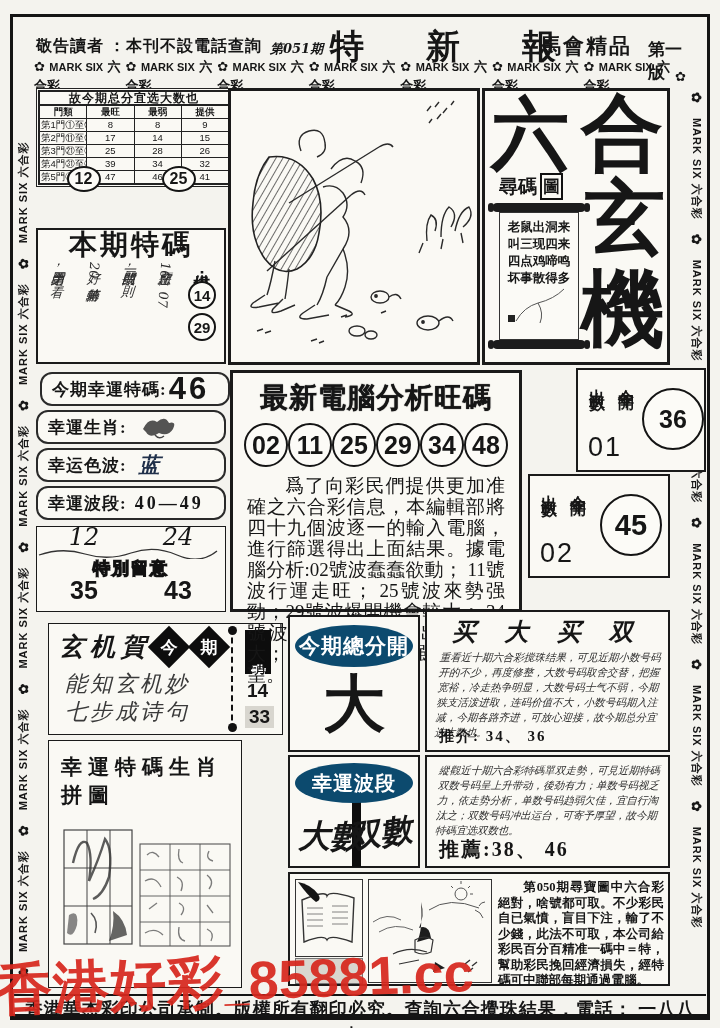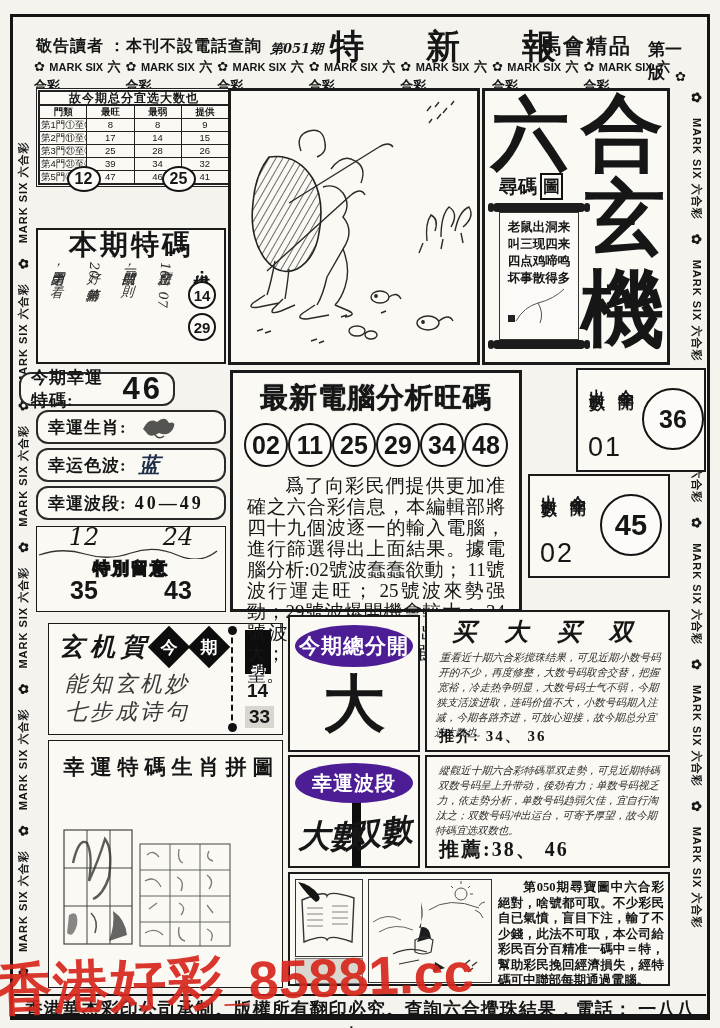--- a/index.html
+++ b/index.html
@@ -8,21 +8,21 @@
   .abs{position:absolute;}
   .frame{position:absolute;left:10px;top:14px;right:10px;bottom:8px;border:3px solid #141414;border-bottom-width:6px;}
   .serif{font-family:"Liberation Serif",serif;}
   .hand{font-family:"DejaVu Serif",serif;font-style:italic;}
   .box{position:absolute;border:2px solid #1a1a1a;background:#faf9f4;box-sizing:border-box;}
   .rbox{position:absolute;border:2px solid #2a2a2a;border-radius:12px;background:#faf9f4;box-sizing:border-box;
         display:flex;align-items:center;padding:0 10px;}
   .v{writing-mode:vertical-rl;}
   .ball{display:inline-flex;align-items:center;justify-content:center;border:2px solid #141414;border-radius:50%;
         font-weight:bold;background:#fcfbf7;box-sizing:border-box;}
-  .ellipse{background:#4c1d95;color:#fff;border-radius:50%;display:flex;align-items:center;justify-content:center;
+  .ellipse{background:#0c4a6e;color:#fff;border-radius:50%;display:flex;align-items:center;justify-content:center;
         font-weight:bold;}
   table.hot{border-collapse:collapse;width:100%;table-layout:fixed;}
   table.hot td,table.hot th{border:1px solid #222;font-size:9.5px;padding:0 1px;text-align:center;line-height:12px;
         font-family:"Liberation Sans",sans-serif;white-space:nowrap;overflow:hidden;}
   table.hot .ttl{font-size:12px;font-weight:bold;letter-spacing:1px;border-bottom:2px solid #222;}
   .outline-txt{color:#fff;-webkit-text-stroke:1.3px #111;text-stroke:1.3px #111;font-weight:900;}
   .dash-div{border-left:2px dashed #111;}
   .dot{position:absolute;width:9px;height:9px;background:#111;border-radius:50%;left:-5.5px;}
   .cursive{font-family:"DejaVu Serif",serif;font-style:italic;color:#2d2d2d;transform:skewX(-4deg);}
   .wm{position:absolute;font-weight:900;transform:rotate(-2.2deg);white-space:nowrap;z-index:9;opacity:.93;
@@ -169,21 +169,21 @@
         <span class="ball" style="width:28px;height:28px;font-size:15px;margin-top:2px;">14</span>
         <span class="ball" style="width:28px;height:28px;font-size:15px;margin-top:4px;">29</span>
       </div>
       <span class="v cursive" style="font-size:13px;height:92px;">庄留惡16、07</span>
       <span class="v cursive" style="font-size:13px;height:92px;">二門或第一門，則</span>
       <span class="v cursive" style="font-size:13px;height:92px;">好20若轉第</span>
       <span class="v cursive" style="font-size:13px;height:92px;">第三門之中，看</span>
     </div>
   </div>
 
-  <div class="rbox" style="left:19px;top:372px;width:156px;height:34px;">
+  <div class="rbox" style="left:40px;top:372px;width:190px;height:34px;">
     <span class="lucky-label">今期幸運特碼:</span>
     <span style="font-size:31px;font-weight:900;margin-left:2px;letter-spacing:3px;">46</span>
   </div>
   <div class="rbox" style="left:36px;top:410px;width:190px;height:34px;">
     <span class="lucky-label">幸運生肖:</span>
     <svg width="46" height="28" viewBox="0 0 46 28" style="margin-left:8px;">
       <path d="M8 16 Q14 4 22 9 Q30 2 34 10 Q42 8 38 16 Q33 24 24 20 Q15 26 11 19 Z" fill="#2a2a2a" opacity=".8"></path>
       <path d="M20 22 Q24 27 29 23" stroke="#444" stroke-width="1.4" fill="none"></path>
     </svg>
   </div>
@@ -231,21 +231,21 @@
       <span class="dot" style="top:-2px;"></span>
         <span class="dot" style="bottom:-2px;"></span>
     </div>
     <div style="position:absolute;left:196px;top:6px;width:26px;height:44px;background:#0d0d0d;color:#fff;display:flex;align-items:center;justify-content:center;">
       <span class="v" style="font-size:15px;font-weight:bold;">贴士</span>
     </div>
     <div style="position:absolute;left:198px;top:56px;font-size:19px;font-weight:600;">14</div>
     <div style="position:absolute;left:196px;top:82px;font-size:19px;font-weight:600;background:#d8d6cf;padding:0 4px;">33</div>
   </div>
 
-  <div class="box" style="left:48px;top:740px;width:235px;height:248px;border-width:1.5px;text-align:center;">
+  <div class="box" style="left:48px;top:740px;width:194px;height:248px;border-width:1.5px;">
     <div class="serif" style="font-size:21px;font-weight:900;letter-spacing:6px;margin:12px 0 0 12px;">幸運特碼生肖拼圖</div>
     <svg width="70" height="116" viewBox="0 0 70 116" style="position:absolute;left:14px;top:88px;">
       <rect x="1" y="1" width="68" height="114" fill="none" stroke="#444" stroke-width="1.2"></rect>
       <line x1="24" y1="1" x2="24" y2="115" stroke="#444" stroke-width="1"></line>
       <line x1="47" y1="1" x2="47" y2="115" stroke="#444" stroke-width="1"></line>
       <line x1="1" y1="39" x2="69" y2="39" stroke="#444" stroke-width="1"></line>
       <line x1="1" y1="77" x2="69" y2="77" stroke="#444" stroke-width="1"></line>
       <path d="M10 34 Q16 8 24 14 Q30 26 26 52 Q36 30 42 10 Q50 20 46 48 Q40 66 30 70" fill="none" stroke="#333" stroke-width="2.4" opacity=".8"></path>
       <path d="M6 86 Q16 80 14 96 Q10 110 4 104" fill="#555" opacity=".7"></path>
       <path d="M50 82 Q62 90 64 106 L46 112 Q52 96 50 82Z" fill="#333" opacity=".75"></path>

